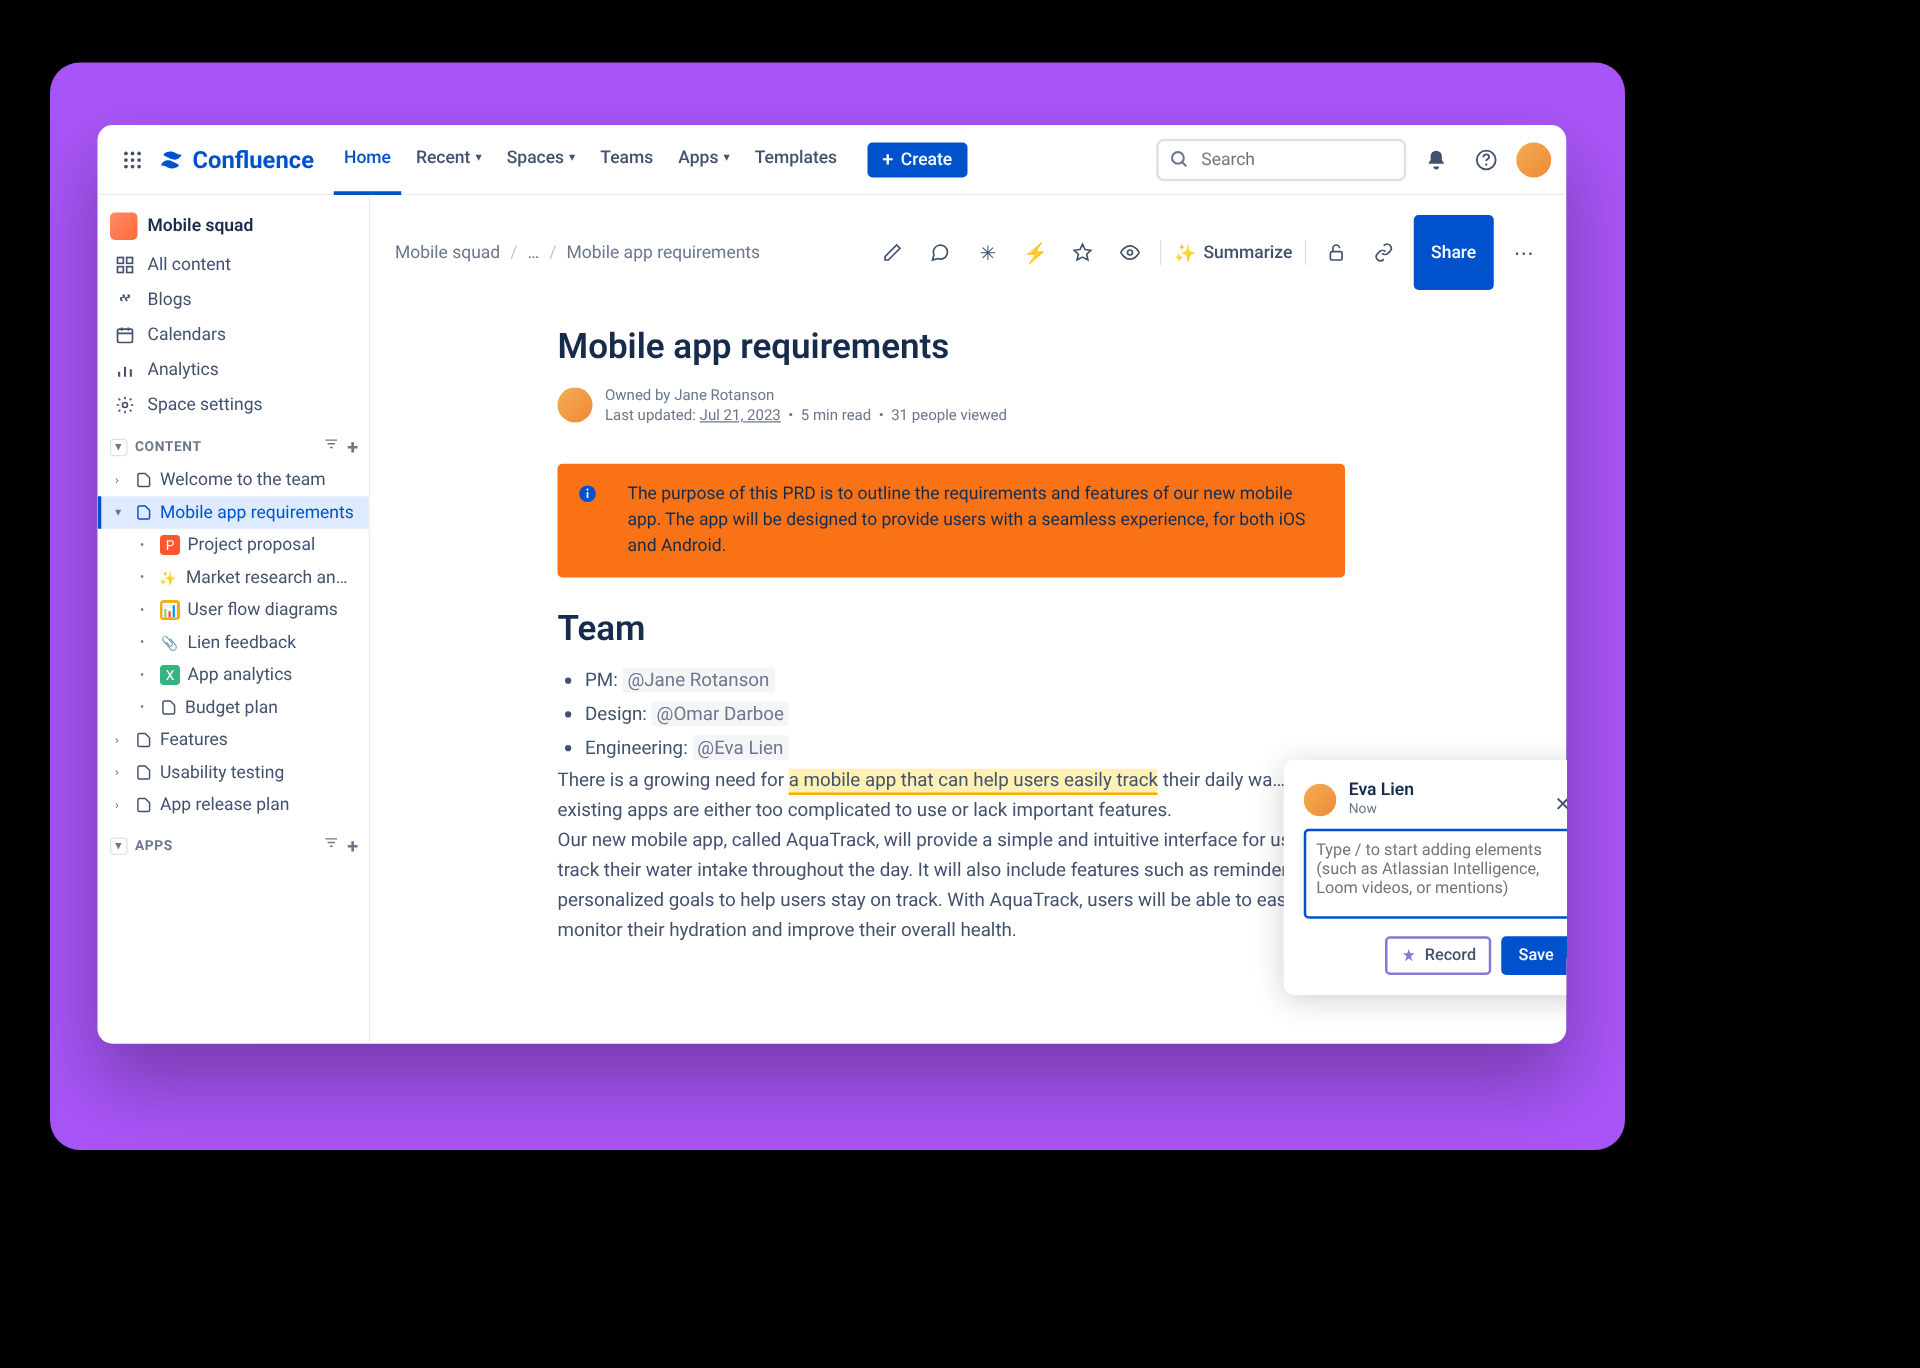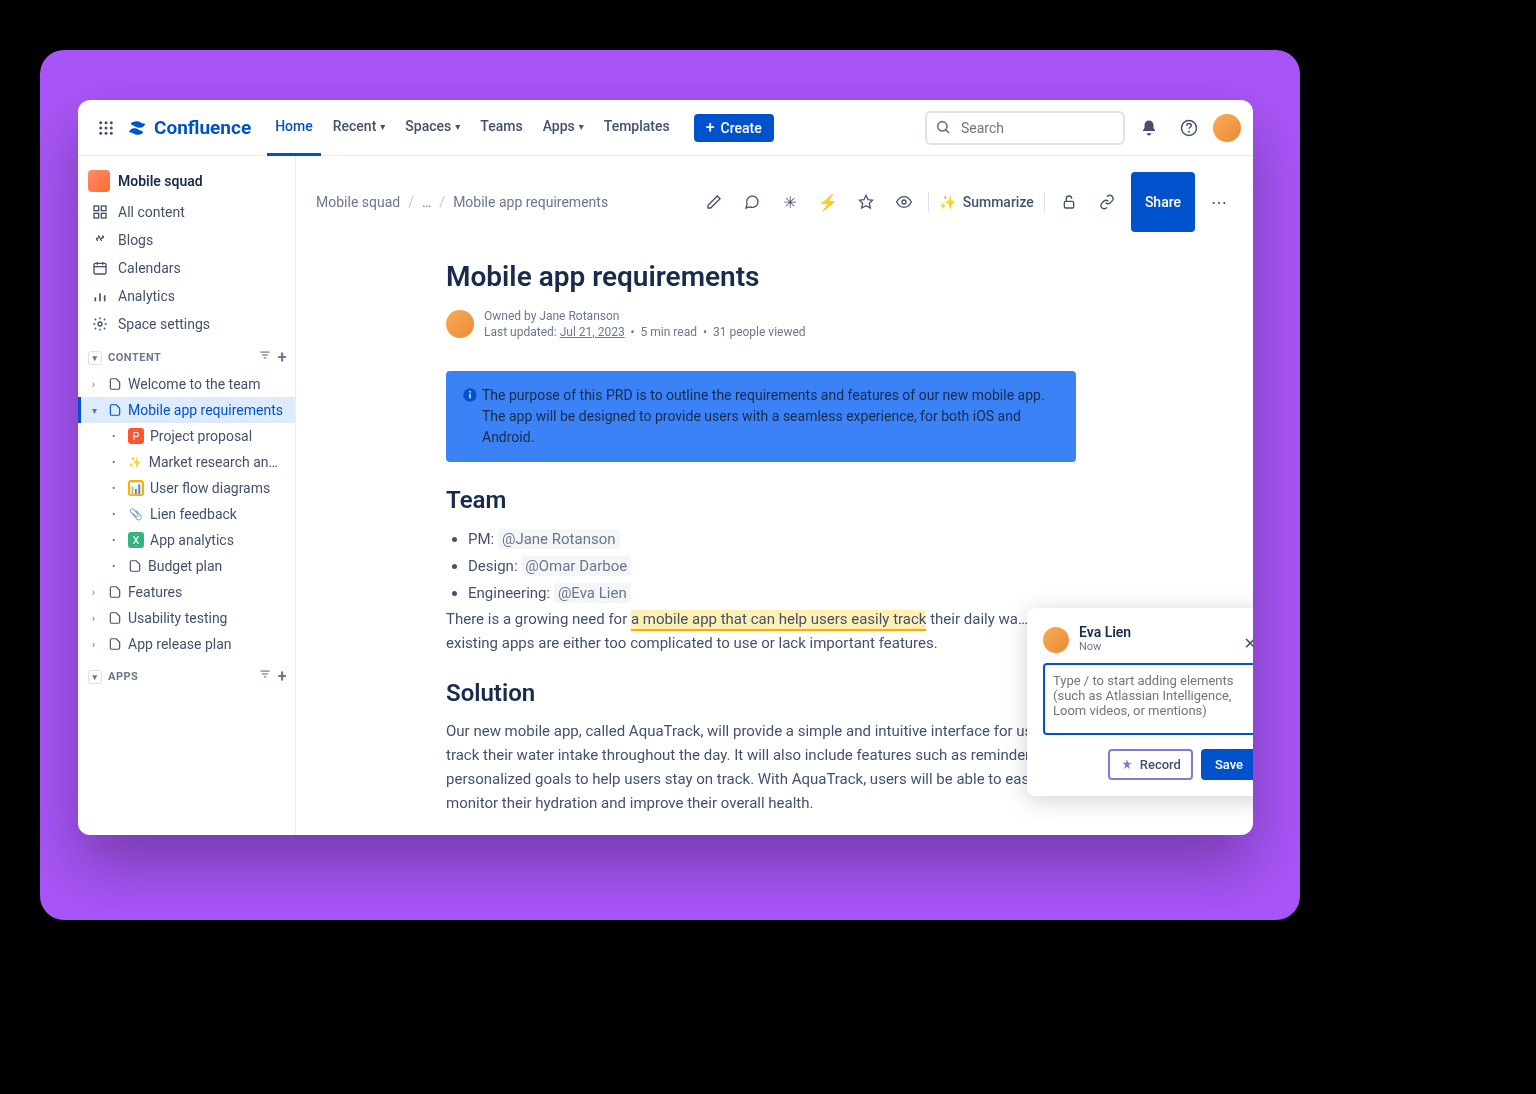--- a/index.html
+++ b/index.html
@@ -41,26 +41,26 @@
 .breadcrumb { display: flex; align-items: center; gap: 8px; font-size: 14px; color: #6b778c; }
 .breadcrumb span { cursor: pointer; }
 .breadcrumb .sep { color: #c1c7d0; }
 .content-bar-actions { margin-left: auto; display: flex; align-items: center; gap: 10px; color: #42526e; }
 .content-bar-actions .icon-btn { width: 28px; height: 28px; }
 .vbar { width: 1px; height: 20px; background: #dfe1e6; }
 .summ-btn { display: flex; align-items: center; gap: 6px; font-size: 14px; font-weight: 500; color: #42526e; cursor: pointer; }
 .share-btn { background: #0052cc; color: #fff; border: none; padding: 22px 14px; border-radius: 4px; font-size: 14px; font-weight: 500; cursor: pointer; }
 .doc { padding: 20px 0 40px 150px; max-width: 780px; color: #172b4d; }
 .doc h1 { font-size: 28px; font-weight: 600; color: #172b4d; margin-bottom: 16px; }
-.doc h2 { font-size: 24px; font-weight: 600; color: #172b4d; margin: 24px 0 12px; }
+.doc h2 { font-size: 28px; font-weight: 600; color: #172b4d; margin: 24px 0 12px; }
 .doc-meta { display: flex; align-items: center; gap: 10px; margin-bottom: 32px; font-size: 12px; color: #6b778c; }
 .doc-meta .av { width: 28px; height: 28px; border-radius: 50%; background: linear-gradient(135deg, #f6ad55, #ed8936); flex-shrink: 0; }
 .doc-meta .meta-lines { display: flex; flex-direction: column; gap: 2px; }
 .doc-meta .meta-lines a { color: #6b778c; text-decoration: underline; }
-.info-panel { background: #3b82f6; border-radius: 4px; padding: 14px 16px; display: flex; gap: 4px; font-size: 14px; color: #172b4d; line-height: 1.5; margin-bottom: 12px; }
+.info-panel { background: #f97316; border-radius: 4px; padding: 14px 16px; display: flex; gap: 24px; font-size: 14px; color: #172b4d; line-height: 1.5; margin-bottom: 12px; }
 .info-panel .info-ic { color: #0052cc; flex-shrink: 0; margin-top: 2px; }
 .doc ul { list-style: disc; padding-left: 22px; font-size: 15px; color: #42526e; line-height: 1.8; }
 .mention { background: #f4f5f7; color: #6b778c; padding: 1px 4px; border-radius: 3px; }
 .doc p { font-size: 15px; color: #42526e; line-height: 1.6; }
 .highlight { background: #fff0b3; border-bottom: 2px solid #ffab00; padding-bottom: 1px; }
 .comment-popup { position: absolute; top: 452px; right: -20px; width: 246px; background: #fff; border-radius: 8px; box-shadow: 0 4px 24px rgba(0,0,0,0.18); padding: 16px; z-index: 10; }
 .comment-popup .pop-head { display: flex; align-items: flex-end; gap: 10px; margin-bottom: 10px; }
 .comment-popup .pop-av { width: 26px; height: 26px; border-radius: 50%; background: linear-gradient(135deg, #f6ad55, #ed8936); flex-shrink: 0; }
 .comment-popup .pop-user { font-size: 14px; font-weight: 600; color: #172b4d; }
 .comment-popup .pop-time { font-size: 11px; color: #6b778c; }
@@ -361,21 +361,20 @@
               </svg></span>
           <span>The purpose of this PRD is to outline the requirements and features of our new mobile app. The app will be designed to provide users with a seamless experience, for both iOS and Android.</span>
         </div>
         <h2>Team</h2>
         <ul>
           <li><span>PM:  </span><span class="mention">@Jane Rotanson</span></li>
           <li><span>Design:  </span><span class="mention">@Omar Darboe</span></li>
           <li><span>Engineering:  </span><span class="mention">@Eva Lien</span></li>
         </ul>
         <p><span>There is a growing need for </span><span class="highlight">a mobile app that can help users easily track</span><span> their daily wa… Many existing apps are either too complicated to use or lack important features.</span></p>
-        <h2>Solution</h2>
         <p>Our new mobile app, called AquaTrack, will provide a simple and intuitive interface for users to track their water intake throughout the day. It will also include features such as reminders and personalized goals to help users stay on track. With AquaTrack, users will be able to easily monitor their hydration and improve their overall health.</p>
       </article>
 
       <div class="comment-popup">
         <div class="pop-head">
           <div class="pop-av"></div>
           <div>
             <div class="pop-user">Eva Lien</div>
             <div class="pop-time">Now</div>
           </div>

